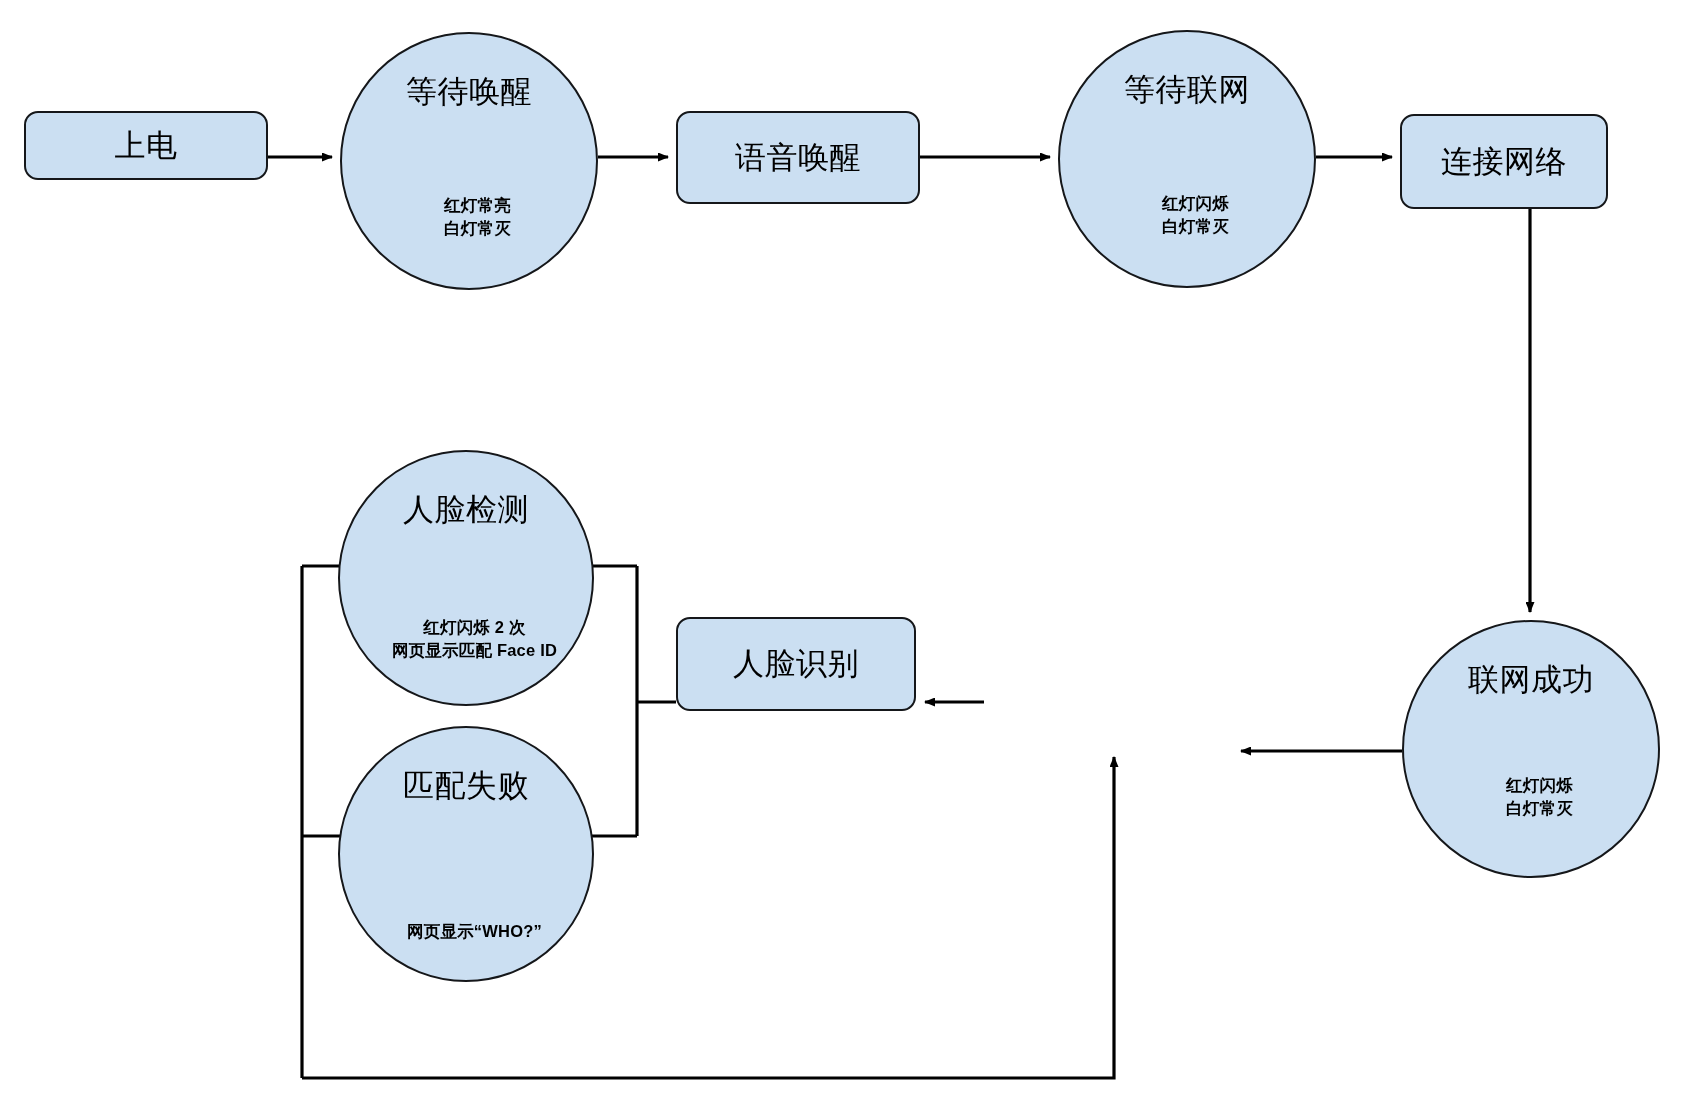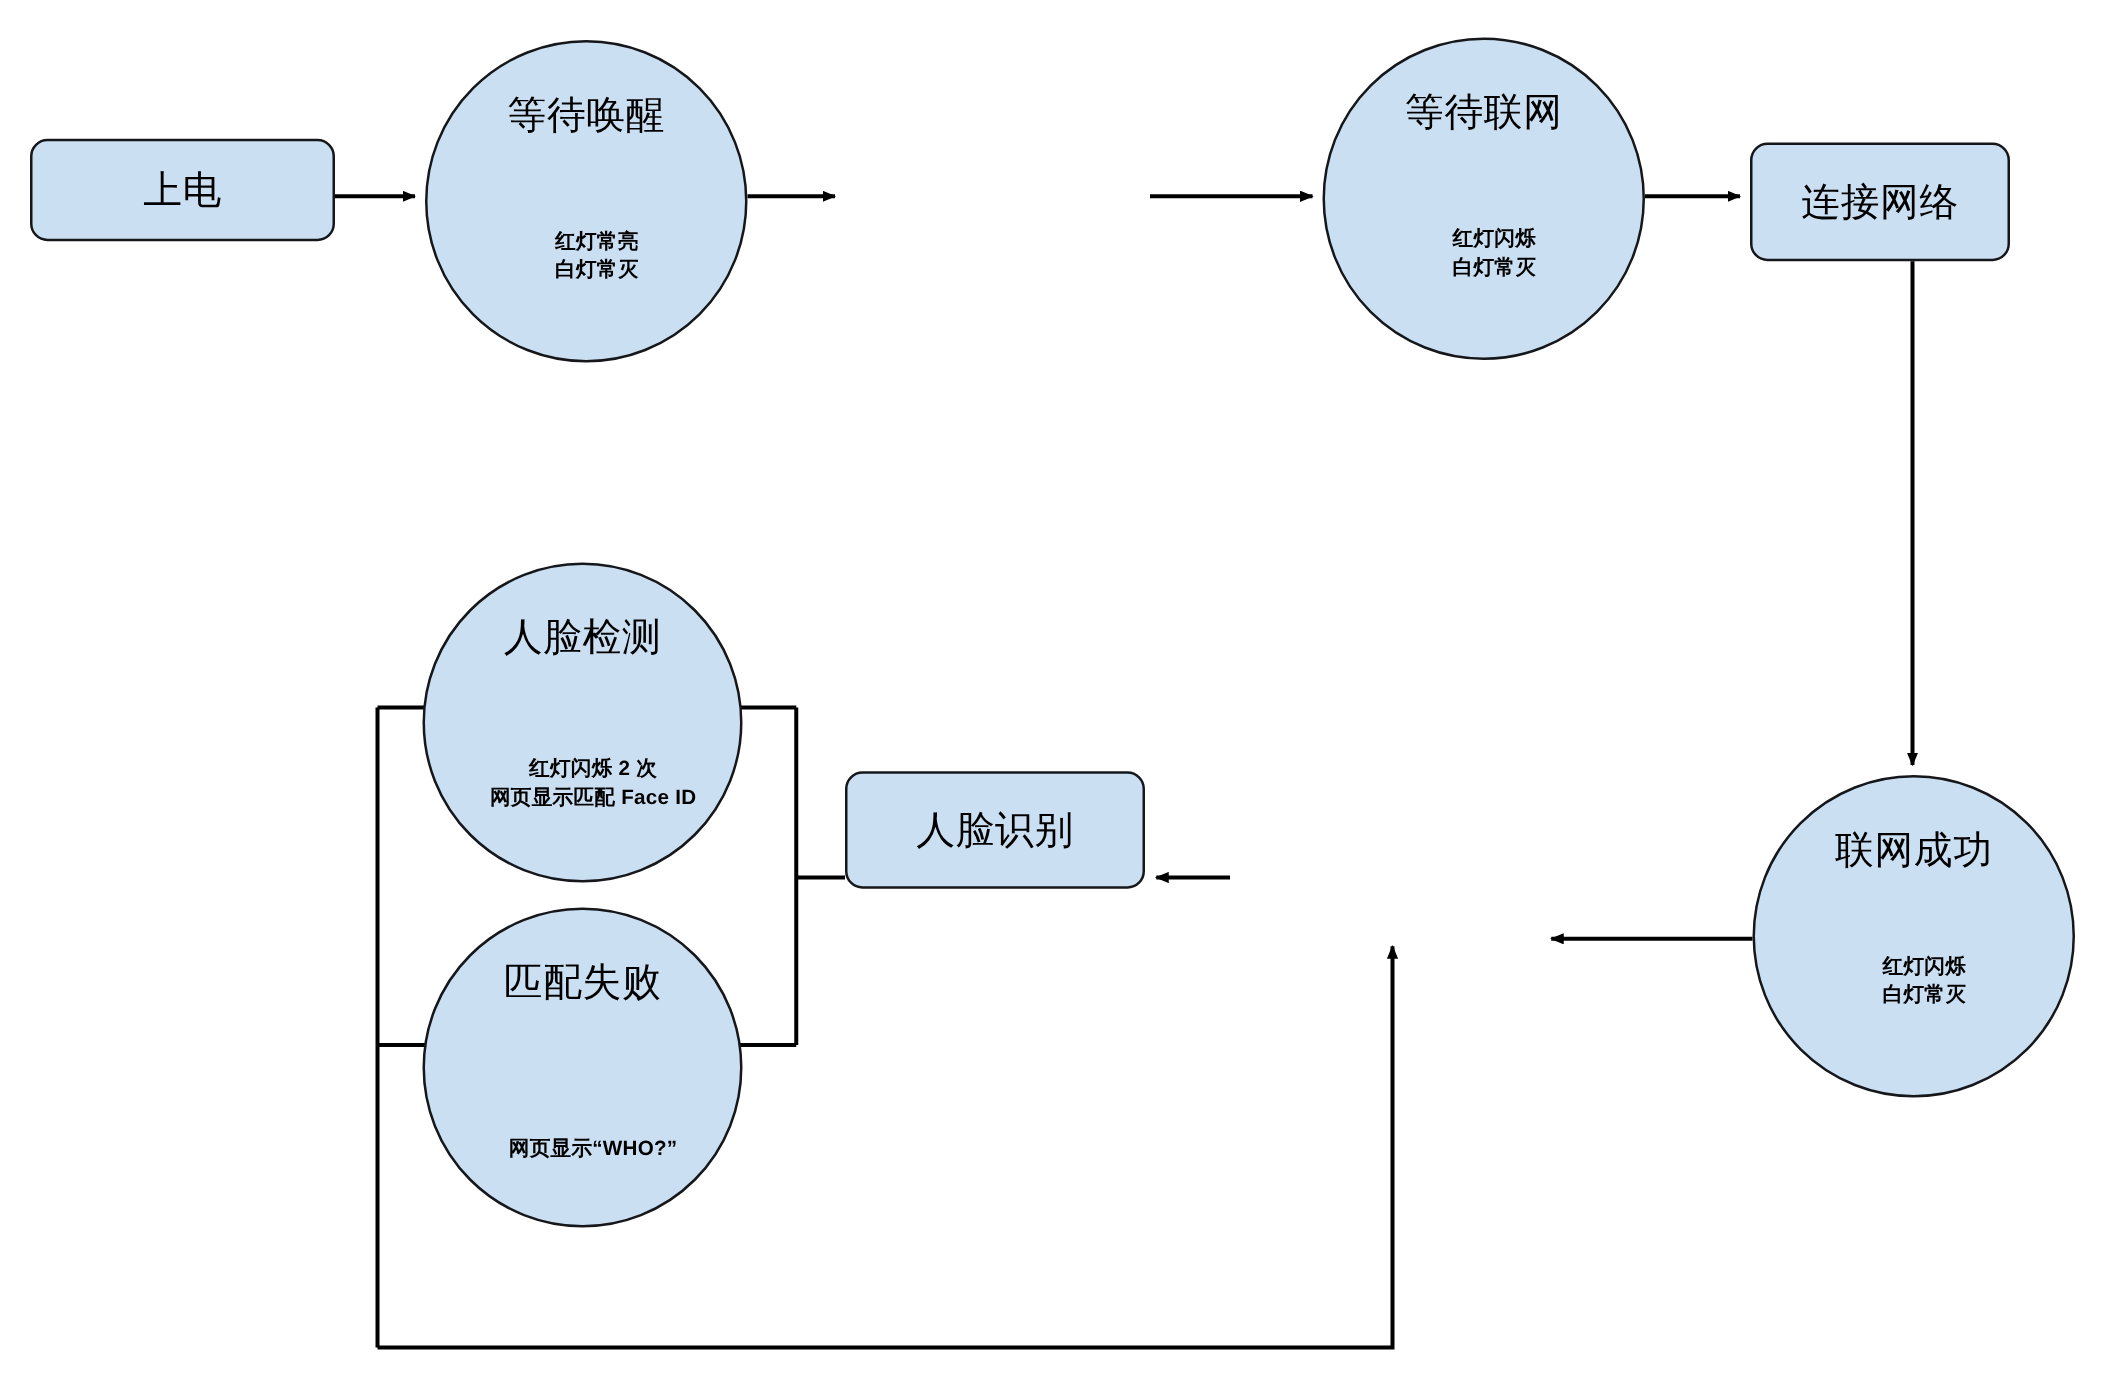--- a/index.html
+++ b/index.html
@@ -57,23 +57,24 @@
     font-size: 16.5px;
     line-height: 1.38;
     font-weight: 600;
     letter-spacing: 0.2px;
     white-space: pre-line;
   }
   .node.state .node-sub {
     position: absolute;
     left: 17px;
     right: 0;
+    margin-top: 12px;
   }
   
-  #n-power      { left: 24px;   top: 111px; width: 244px; height: 82px; }
+  #n-power      { left: 24px;   top: 111px; width: 244px; height: 69px; }
   #n-wait-wake  { left: 340px;  top: 32px;  width: 258px; height: 258px; }
   #n-wait-wake .node-sub { top: 148px; }
   #n-voice-wake { left: 676px;  top: 111px; width: 244px; height: 93px; }
   #n-wait-net   { left: 1058px; top: 30px;  width: 258px; height: 258px; }
   #n-wait-net .node-sub { top: 148px; }
   #n-connect    { left: 1400px; top: 114px; width: 208px; height: 95px; }
   
   #n-net-ok     { left: 1402px; top: 620px; width: 258px; height: 258px; }
   #n-net-ok .node-sub { top: 140px; }
   #n-detect     { left: 984px;  top: 655px; width: 248px; height: 94px; }
@@ -124,20 +125,23 @@
   <div class="node proc" id="n-power">
     <div class="node-title">上电</div>
   </div>
 
   <div class="node state" id="n-wait-wake">
     <div class="node-title">等待唤醒</div>
     <div class="node-sub">红灯常亮
 白灯常灭</div>
   </div>
 
+  <div class="node proc" id="n-voice-wake">
+    <div class="node-title">语音唤醒</div>
+  </div>
 
   <div class="node state" id="n-wait-net">
     <div class="node-title">等待联网</div>
     <div class="node-sub">红灯闪烁
 白灯常灭</div>
   </div>
 
   <div class="node proc" id="n-connect">
     <div class="node-title">连接网络</div>
   </div>

